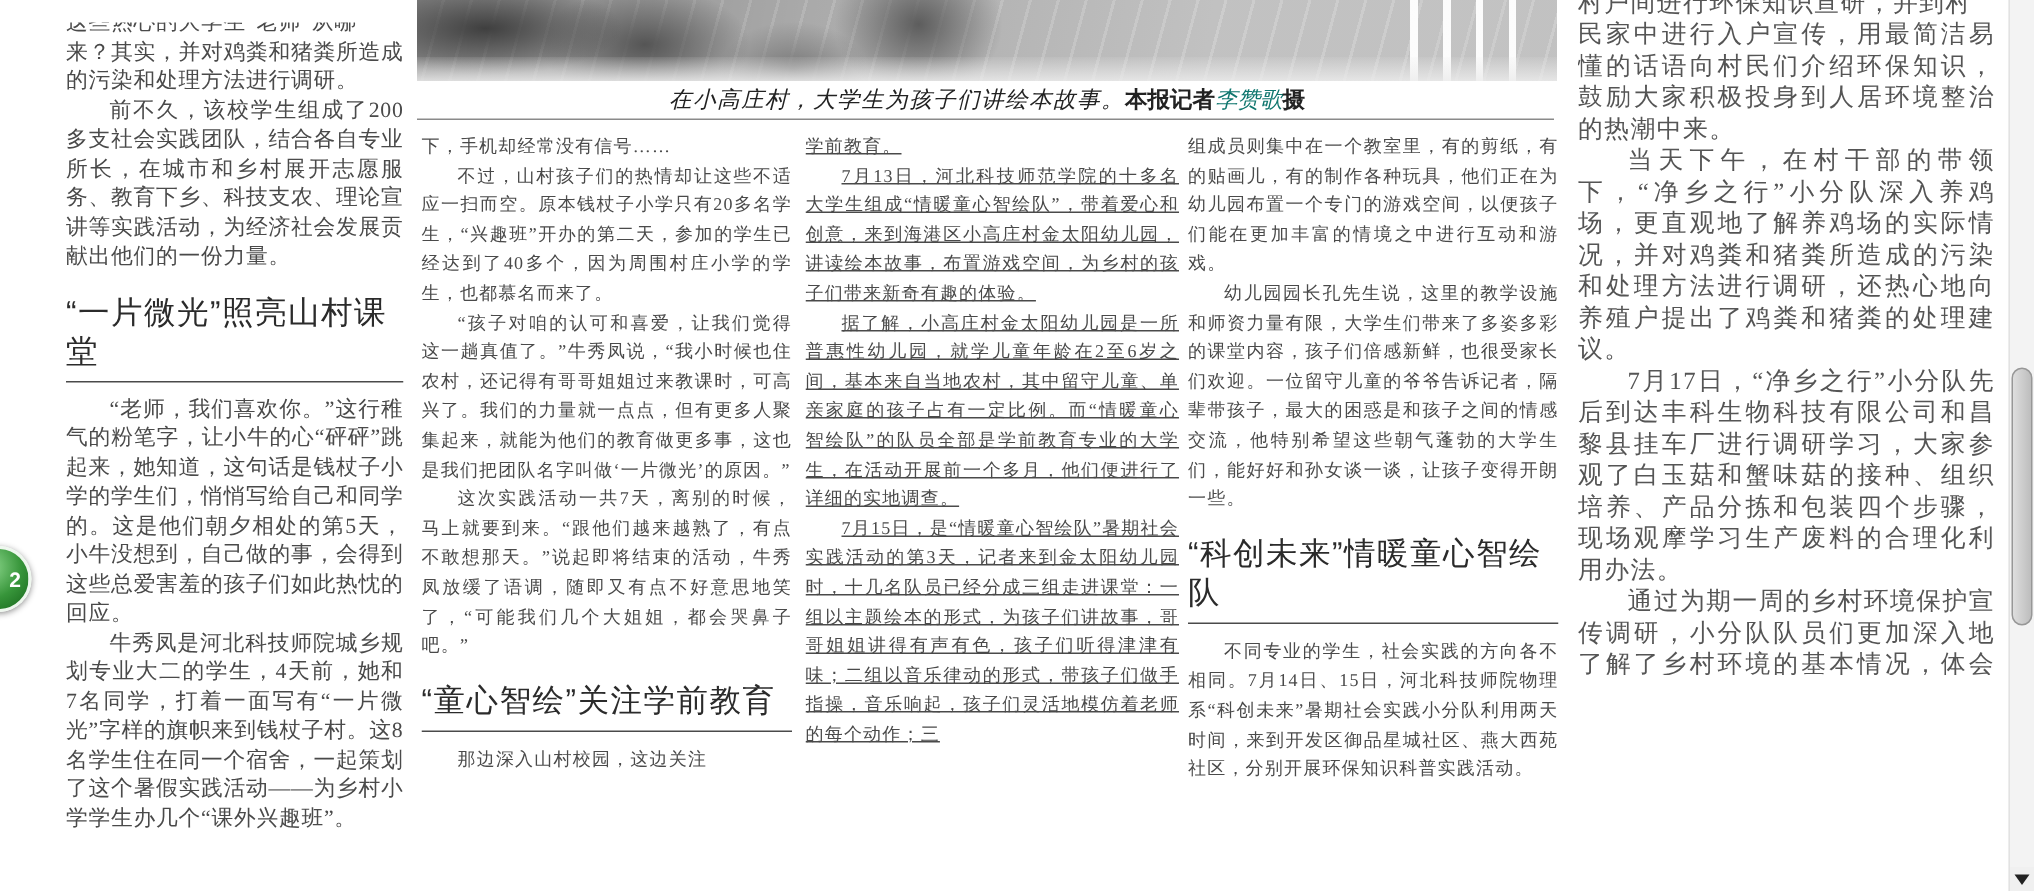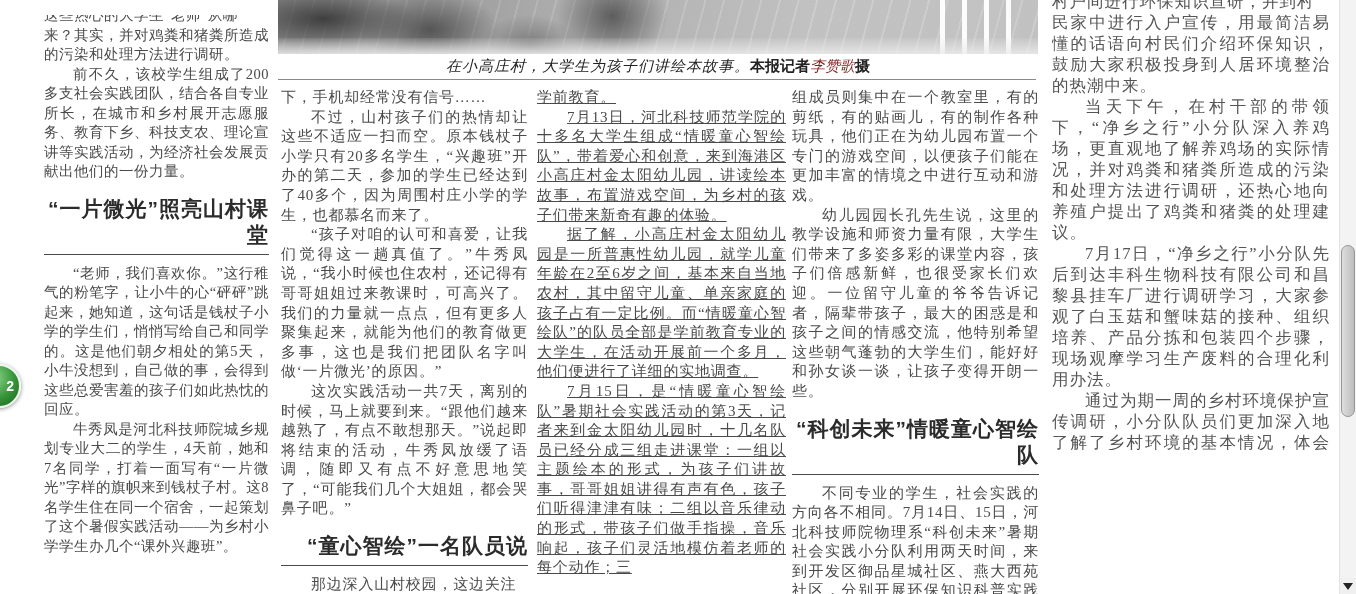--- a/index.html
+++ b/index.html
@@ -19,38 +19,38 @@
   .photo .walker{position:absolute;right:18px;top:0;width:80px;height:54px;
     background:repeating-linear-gradient(90deg, rgba(255,255,255,.95) 0 5px, rgba(200,200,200,.15) 5px 22px);}
   .photo .floor{position:absolute;left:0;bottom:0;width:100%;height:16px;
     background:linear-gradient(rgba(230,230,230,.1), rgba(236,236,236,.85));}
 
   
   .caption{position:absolute;left:278px;top:54px;width:760px;height:25px;
     display:flex;align-items:center;justify-content:center;font-size:15px;color:#222;}
   .cap-text{font-style:italic;letter-spacing:1px;}
   .cap-credit-prefix,.cap-credit-suffix{font-family:"Liberation Sans","DejaVu Sans",sans-serif;font-weight:bold;}
-  .cap-credit-name{font-style:italic;color:#7f1d1d;}
+  .cap-credit-name{font-style:italic;color:#0f766e;}
   .rule{position:absolute;left:278px;top:79px;width:758px;height:1px;background:#8a8a8a;}
 
   
   .col{position:absolute;overflow:hidden;text-align:justify;}
   .col p{margin:0;font-size:14.5px;line-height:19.5px;letter-spacing:0.5px;text-indent:0;}
   .col p.indent{text-indent:2em;}
   .col p.clip-top{margin-top:-9px;}
-  .col h2{font-family:"Liberation Sans","DejaVu Sans",sans-serif;font-weight:700;color:#2b2b2b;
-    font-size:21px;line-height:26px;text-align:right;letter-spacing:1px;
+  .col h2{font-family:"Liberation Sans","DejaVu Sans",sans-serif;font-weight:400;color:#2b2b2b;
+    font-size:21px;line-height:26px;text-align:left;letter-spacing:1px;
     margin:14px 0 9px 0;padding-bottom:6px;border-bottom:1.5px solid #4a4a4a;}
   .col1{left:44px;top:0;width:225px;height:594px;margin-top:15px;}
   .col2{left:281px;top:88px;width:247px;height:506px;}
   .col3{left:537px;top:88px;width:249px;height:506px;text-decoration:underline;}
   .col4{left:792px;top:88px;width:247px;height:506px;}
   .col5{left:1052px;top:0;width:278px;height:450px;}
   .col5 p{font-size:16.5px;line-height:21px;letter-spacing:1px;color:#555;}
-  .col2 p,.col3 p,.col4 p{font-size:15px;line-height:19.6px;letter-spacing:0.8px;}
+  .col2 p,.col3 p,.col4 p{font-size:12px;line-height:19.6px;letter-spacing:0.8px;}
 
   
   .badge{position:absolute;left:-23px;top:364px;width:40px;height:40px;border-radius:50%;
     background:radial-gradient(circle at 35% 30%, #8fd98f, #37953a 55%, #1d6f21 90%);
     border:2px solid #eef7ee;box-shadow:0 1px 4px rgba(0,0,0,.45);}
   .badge span{position:absolute;right:5px;top:11px;color:#fff;
     font-family:"Liberation Sans",sans-serif;font-weight:bold;font-size:14px;line-height:18px;}
 
   
   .scrollbar{position:absolute;right:0;top:0;width:16px;height:594px;background:#f3f3f3;
@@ -86,21 +86,21 @@
       <p class="indent">前不久，该校学生组成了200多支社会实践团队，结合各自专业所长，在城市和乡村展开志愿服务、教育下乡、科技支农、理论宣讲等实践活动，为经济社会发展贡献出他们的一份力量。</p>
       <h2>“一片微光”照亮山村课堂</h2>
       <p class="indent">“老师，我们喜欢你。”这行稚气的粉笔字，让小牛的心“砰砰”跳起来，她知道，这句话是钱杖子小学的学生们，悄悄写给自己和同学的。这是他们朝夕相处的第5天，小牛没想到，自己做的事，会得到这些总爱害羞的孩子们如此热忱的回应。</p>
       <p class="indent">牛秀凤是河北科技师院城乡规划专业大二的学生，4天前，她和7名同学，打着一面写有“一片微光”字样的旗帜来到钱杖子村。这8名学生住在同一个宿舍，一起策划了这个暑假实践活动——为乡村小学学生办几个“课外兴趣班”。</p>
     </div>
   <div class="col col2">
       <p class="">下，手机却经常没有信号……</p>
       <p class="indent">不过，山村孩子们的热情却让这些不适应一扫而空。原本钱杖子小学只有20多名学生，“兴趣班”开办的第二天，参加的学生已经达到了40多个，因为周围村庄小学的学生，也都慕名而来了。</p>
       <p class="indent">“孩子对咱的认可和喜爱，让我们觉得这一趟真值了。”牛秀凤说，“我小时候也住农村，还记得有哥哥姐姐过来教课时，可高兴了。我们的力量就一点点，但有更多人聚集起来，就能为他们的教育做更多事，这也是我们把团队名字叫做‘一片微光’的原因。”</p>
       <p class="indent">这次实践活动一共7天，离别的时候，马上就要到来。“跟他们越来越熟了，有点不敢想那天。”说起即将结束的活动，牛秀凤放缓了语调，随即又有点不好意思地笑了，“可能我们几个大姐姐，都会哭鼻子吧。”</p>
-      <h2>“童心智绘”一名队员说</h2>
+      <h2>“童心智绘”关注学前教育</h2>
       <p class="indent">那边深入山村校园，这边关注</p>
     </div>
   <div class="col col3">
       <p class="">学前教育。</p>
       <p class="indent">7月13日，河北科技师范学院的十多名大学生组成“情暖童心智绘队”，带着爱心和创意，来到海港区小高庄村金太阳幼儿园，讲读绘本故事，布置游戏空间，为乡村的孩子们带来新奇有趣的体验。</p>
       <p class="indent">据了解，小高庄村金太阳幼儿园是一所普惠性幼儿园，就学儿童年龄在2至6岁之间，基本来自当地农村，其中留守儿童、单亲家庭的孩子占有一定比例。而“情暖童心智绘队”的队员全部是学前教育专业的大学生，在活动开展前一个多月，他们便进行了详细的实地调查。</p>
       <p class="indent">7月15日，是“情暖童心智绘队”暑期社会实践活动的第3天，记者来到金太阳幼儿园时，十几名队员已经分成三组走进课堂：一组以主题绘本的形式，为孩子们讲故事，哥哥姐姐讲得有声有色，孩子们听得津津有味；二组以音乐律动的形式，带孩子们做手指操，音乐响起，孩子们灵活地模仿着老师的每个动作；三</p>
     </div>
   <div class="col col4">
       <p class="">组成员则集中在一个教室里，有的剪纸，有的贴画儿，有的制作各种玩具，他们正在为幼儿园布置一个专门的游戏空间，以便孩子们能在更加丰富的情境之中进行互动和游戏。</p>

